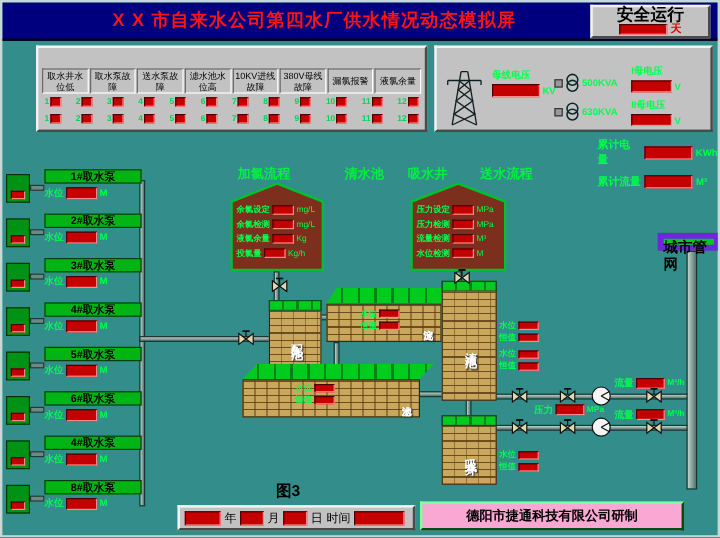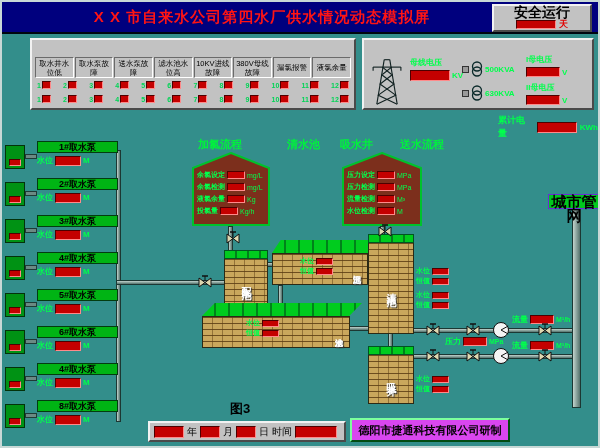--- a/index.html
+++ b/index.html
@@ -70,34 +70,34 @@
 .suction{left:366px;top:344px;width:46px;height:58px}
 .ttopbar{position:absolute;left:-1px;right:-1px;top:-1px;height:9px;background:repeating-linear-gradient(90deg,#00cc1e 0 10px,#00801a 10px 12px);border:1px solid #005522}
 .vlabel{position:absolute;left:50%;top:54%;transform:translate(-50%,-50%);writing-mode:vertical-rl;text-orientation:upright;color:#fff;font-size:10px;font-weight:bold;letter-spacing:2px;text-shadow:1px 1px 1px #333;white-space:nowrap}
 .ltop{position:absolute;height:13px;background:repeating-linear-gradient(90deg,#00cc1e 0 12px,#00821a 12px 14px);clip-path:polygon(8% 0,100% 0,92% 100%,0 100%);z-index:3}
 .ltopA{left:270px;top:238px;width:108px}
 .ltopB{left:200px;top:301px;width:160px}
 .lfront{position:absolute;z-index:3}
 .lfrontA{left:270px;top:251px;width:96px;height:32px}
 .lfrontB{left:200px;top:314px;width:148px;height:32px}
 .lv{left:auto;right:6px;top:50%;transform:translateY(-50%);font-size:8px;letter-spacing:0}
-.netlabel{position:absolute;left:546px;top:192px;width:52px;height:15px;background:#00c81e;border:1px solid #6d28d9;color:#000;font-weight:bold;font-size:15px;text-align:center;line-height:14px;z-index:5}
+.netlabel{position:absolute;left:546px;top:192px;width:52px;height:15px;background:#00c81e;border:5px solid #6d28d9;color:#000;font-weight:bold;font-size:12px;text-align:left;line-height:14px;z-index:5}
 .valve{position:absolute;width:14px;height:13px;z-index:6;line-height:0}
 .pumpcirc{position:absolute;width:18px;height:18px;z-index:6;line-height:0}
 .sp{position:absolute;width:42px;z-index:6}
 .sprow{display:flex;align-items:center;gap:2px;height:10px}
 .splabel{color:#00ff4c;font-size:7px;font-weight:bold;white-space:nowrap}
 .spdisp{width:17px;height:7px}
 .outp{position:absolute;display:flex;align-items:center;gap:2px;z-index:6;white-space:nowrap}
 
 .figcap{position:absolute;left:228px;top:398px;font-size:13px;font-weight:bold;color:#000;z-index:4}
 .datebar{position:absolute;left:146px;top:419px;width:198px;height:21px;background:#c2c2c2;border:2px solid;border-color:#f2f2f2 #4a4a4a #4a4a4a #f2f2f2;display:flex;align-items:center;gap:3px;padding:0 4px;z-index:5}
 .ddisp{height:12px}
 .dlab{font-size:10px;color:#000;white-space:nowrap}
-.company{position:absolute;left:348px;top:416px;width:160px;height:24px;background:#d946ef;border:2px solid;border-color:#7dff9d #024d12 #024d12 #7dff9d;color:#000;font-weight:bold;font-size:11px;text-align:center;line-height:20px;z-index:5}
+.company{position:absolute;left:348px;top:416px;width:220px;height:24px;background:#f9a8d4;border:2px solid;border-color:#7dff9d #024d12 #024d12 #7dff9d;color:#000;font-weight:bold;font-size:11px;text-align:center;line-height:20px;z-index:5}
 </style>
 </head>
 <body>
 
 <div class="screen">
 
   <div class="titlebar">
     <div class="maintitle">X X 市自来水公司第四水厂供水情况动态模拟屏</div>
     <div class="safety">
       <div class="safety-label">安全运行</div>
@@ -278,20 +278,25 @@
       </div>
     </div>
   </div>
 
   <div class="totals">
     <div class="trow">
       <span class="glabel s9">累计电量</span>
       <div class="disp" style="width:40px;height:11px"></div>
       <span class="glabel s8">KWh</span>
     </div>
+    <div class="trow">
+      <span class="glabel s9">累计流量</span>
+      <div class="disp" style="width:40px;height:11px"></div>
+      <span class="glabel s8">M³</span>
+    </div>
   </div>
 
   <span class="flabel" style="left:196px">加氯流程</span>
   <span class="flabel" style="left:285px">清水池</span>
   <span class="flabel" style="left:338px">吸水井</span>
   <span class="flabel" style="left:398px">送水流程</span>
 
   <div class="house h1">
     <svg viewBox="0 0 78 74" preserveAspectRatio="none">
         <polygon points="39,1 77,16 77,73 1,73 1,16"></polygon>

